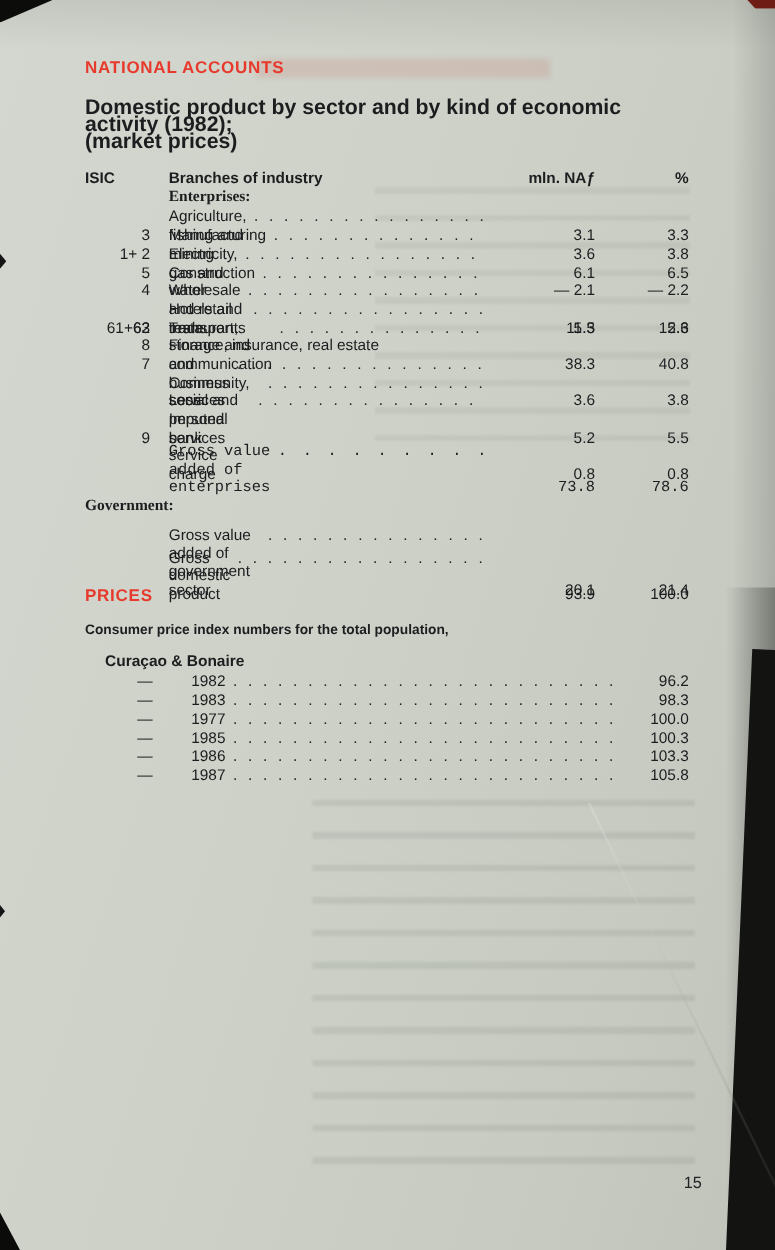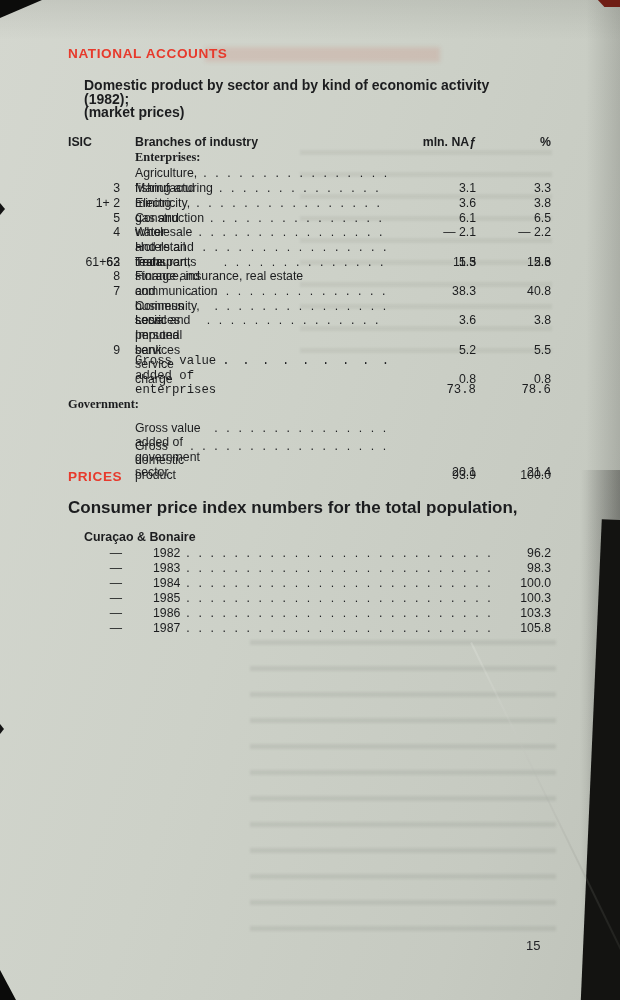--- a/index.html
+++ b/index.html
@@ -16,21 +16,21 @@
   .paper::before{
     content:"";position:absolute;inset:0;pointer-events:none;
     background:
       linear-gradient(180deg,rgba(60,62,56,.10),rgba(0,0,0,0) 40px),
       linear-gradient(270deg,rgba(45,46,42,.18),rgba(0,0,0,0) 34px);
   }
   .content{position:absolute;left:68px;top:0;width:483px;color:#1c1d1f;}
 
   .red-heading{margin:46px 0 0;font-size:13.6px;font-weight:bold;color:#e73a2c;letter-spacing:.6px;}
   .red-heading.prices{margin-top:15px;}
-  .subtitle{margin:18px 16px 0;font-size:14px;font-weight:bold;line-height:13.6px;}
+  .subtitle{margin:18px 0 0;font-size:17px;font-weight:bold;line-height:13.6px;}
 
   .t-row{
     display:grid;grid-template-columns:52px 1fr 74px 60px;column-gap:15px;
     align-items:end;height:14.7px;font-size:12.3px;line-height:14.7px;
   }
   .t-head{font-weight:bold;margin-top:15px;height:15px;}
   .c-isic{text-align:right;white-space:nowrap;}
   .c-label{display:flex;align-items:baseline;min-width:0;}
   .c-val,.c-pct{text-align:right;white-space:nowrap;}
   .dots{flex:1 1 auto;min-width:0;overflow:hidden;white-space:nowrap;color:#202124;}
@@ -38,30 +38,30 @@
     content:". . . . . . . . . . . . . . . . . . . . . . . . . . . . . . . . . . . . . . . . . . . . .";
     letter-spacing:2.6px;padding-left:6px;
   }
   .group-label{margin-top:17px;font-weight:bold;font-size:12.4px;height:15px;font-family:Liberation Serif, serif;}
   #enterprises-total{margin-top:26px;font-family:Liberation Mono, monospace;}
   .group-label.gov{margin-top:28px;}
   #government-rows{margin-top:9px;}
   #government-rows .t-row{height:15px;}
   #government-rows .t-row + .t-row{margin-top:3px;}
 
-  .p-sub{margin:14px 0 0;font-size:17px;font-weight:bold;}
+  .p-sub{margin:14px 0 0;font-size:11px;font-weight:bold;}
   .p-region{margin:12px 16px 0;font-size:12.4px;font-weight:bold;}
   .p-base{margin:6px 0 0;font-size:12.3px;}
   #price-rows{margin-top:2px;}
   .p-row{display:flex;align-items:baseline;font-size:12.3px;height:15px;line-height:15px;}
   .p-dash{flex:0 0 54px;text-align:right;}
   .p-year{margin-left:31px;white-space:nowrap;}
   .p-val{flex:0 0 60px;text-align:right;}
 
-  .page-number{position:absolute;left:526px;top:938px;font-size:13px;color:#232327;}
+  .page-number{position:absolute;left:547px;top:938px;font-size:13px;color:#232327;}
 
   
   .corner-tl{position:absolute;left:0;top:0;width:42px;height:18px;background:#0c0c0b;clip-path:polygon(0 0,100% 0,0 100%);}
   .corner-tr{position:absolute;right:0;top:0;width:26px;height:7px;background:#6f1d14;clip-path:polygon(15% 0,100% 0,100% 100%,40% 100%);}
   .corner-bl{position:absolute;left:0;bottom:0;width:16px;height:30px;background:#0b0b0a;clip-path:polygon(0 0,0 100%,100% 100%);}
   .notch-1{position:absolute;left:0;top:203px;width:5px;height:12px;background:#141414;clip-path:polygon(0 0,100% 50%,0 100%);}
   .notch-2{position:absolute;left:0;top:724px;width:4px;height:10px;background:#141414;clip-path:polygon(0 0,100% 50%,0 100%);}
   .shadow-right{position:absolute;top:470px;right:0;width:40px;height:530px;background:linear-gradient(to right,rgba(0,0,0,0),rgba(30,30,28,.35));}
   .edge-right{position:absolute;top:520px;right:-18px;width:48px;height:540px;background:#131311;transform:rotate(2.5deg);}
   .crease{position:absolute;left:472px;top:642px;width:400px;height:2px;
@@ -252,21 +252,21 @@
             <span class="p-val">96.2</span>
           </div>
           <div class="p-row">
             <span class="p-dash">—</span>
             <span class="p-year">1983</span>
             <span class="dots"></span>
             <span class="p-val">98.3</span>
           </div>
           <div class="p-row">
             <span class="p-dash">—</span>
-            <span class="p-year">1984</span>
+            <span class="p-year">1977</span>
             <span class="dots"></span>
             <span class="p-val">100.0</span>
           </div>
           <div class="p-row">
             <span class="p-dash">—</span>
             <span class="p-year">1985</span>
             <span class="dots"></span>
             <span class="p-val">100.3</span>
           </div>
           <div class="p-row">

